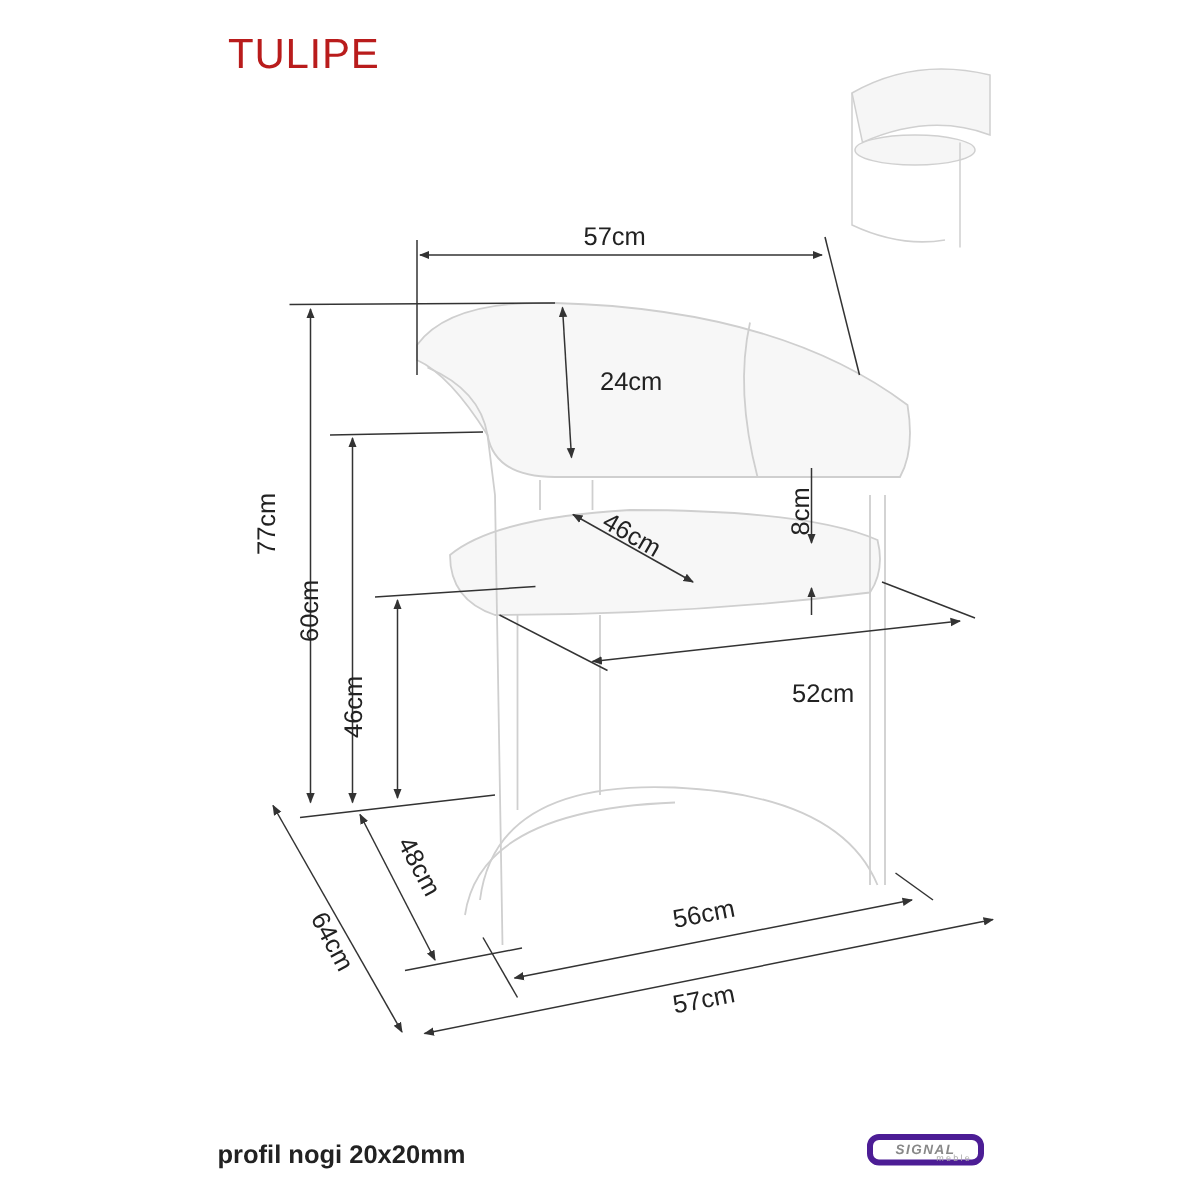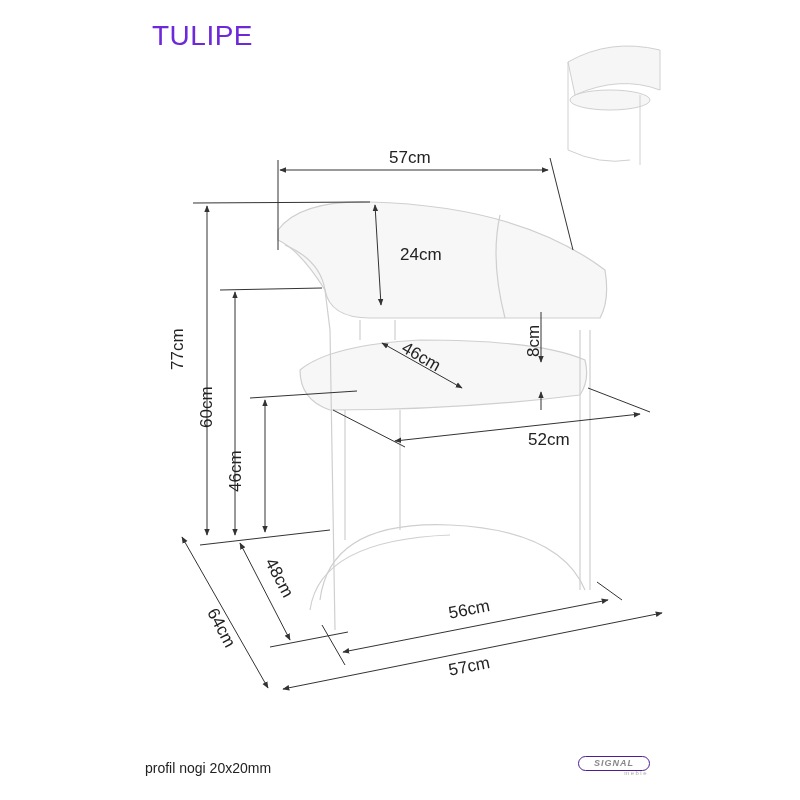--- a/index.html
+++ b/index.html
@@ -1,21 +1,21 @@
 <!DOCTYPE html>
 <html><head>
   <meta charset="utf-8">
   <style>
     html, body { margin:0; padding:0; background:#ffffff; }
     body { width:800px; height:800px; position:relative; overflow:hidden; font-family:"Liberation Sans", sans-serif; color:#2a2a2a; }
     .abs { position:absolute; }
-    .title { left:152px; top:20px; font-size:28px; letter-spacing:0.5px; color:#6d28d9; }
-    .footnote { left:145px; top:760px; font-size:14px; color:#222; }
+    .title { left:152px; top:20px; font-size:28px; letter-spacing:0.5px; color:#b91c1c; }
+    .footnote { left:145px; top:760px; font-size:17px; color:#222;font-weight:bold; }
     .logo { left:578px; top:756px; width:72px; height:24px; }
-    .logo-pill { position:absolute; left:0; top:0; width:70px; height:13px; border:1px solid #4c1d95; border-radius:8px; font-size:9px; font-weight:bold; font-style:italic; color:#888; text-align:center; line-height:13px; letter-spacing:1px; }
+    .logo-pill { position:absolute; left:0; top:0; width:70px; height:13px; border:4px solid #4c1d95; border-radius:8px; font-size:9px; font-weight:bold; font-style:italic; color:#888; text-align:center; line-height:13px; letter-spacing:1px; }
     .logo-sub { position:absolute; right:2px; top:14px; font-size:6px; color:#aaa; letter-spacing:1.5px; }
     .dim { font-size:17px; color:#222; white-space:nowrap; }
     svg { position:absolute; left:0; top:0; }
   </style>
 </head>
 <body>
 
 <svg width="800" height="800" viewBox="0 0 800 800">
   <defs>
     <marker id="ar" viewBox="0 0 10 10" refX="9" refY="5" markerWidth="7" markerHeight="7" orient="auto-start-reverse">
@@ -84,21 +84,21 @@
 
 <div class="abs title">TULIPE</div>
 
 <div class="abs dim" style="left:389px;top:148px;">57cm</div>
 <div class="abs dim" style="left:400px;top:245px;">24cm</div>
 <div class="abs dim" style="left:168px;top:370px;transform:rotate(-90deg);transform-origin:left top;">77cm</div>
 <div class="abs dim" style="left:197px;top:428px;transform:rotate(-90deg);transform-origin:left top;">60cm</div>
 <div class="abs dim" style="left:226px;top:492px;transform:rotate(-90deg);transform-origin:left top;">46cm</div>
 <div class="abs dim" style="left:408px;top:338px;transform:rotate(30deg);transform-origin:left top;">46cm</div>
 <div class="abs dim" style="left:524px;top:357px;transform:rotate(-90deg);transform-origin:left top;">8cm</div>
-<div class="abs dim" style="left:528px;top:430px;">52cm</div>
+<div class="abs dim" style="left:528px;top:453px;">52cm</div>
 <div class="abs dim" style="left:278px;top:555px;transform:rotate(62deg);transform-origin:left top;">48cm</div>
 <div class="abs dim" style="left:220px;top:605px;transform:rotate(62deg);transform-origin:left top;">64cm</div>
 <div class="abs dim" style="left:447px;top:604px;transform:rotate(-11deg);transform-origin:left top;">56cm</div>
 <div class="abs dim" style="left:447px;top:661px;transform:rotate(-11deg);transform-origin:left top;">57cm</div>
 
 <div class="abs footnote">profil nogi 20x20mm</div>
 
 <div class="abs logo">
   <div class="logo-pill">SIGNAL</div>
   <div class="logo-sub">meble</div>

